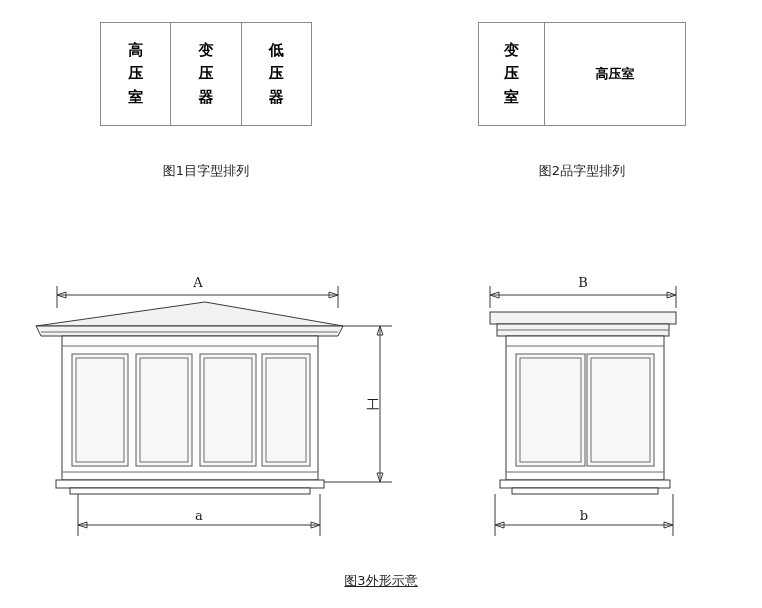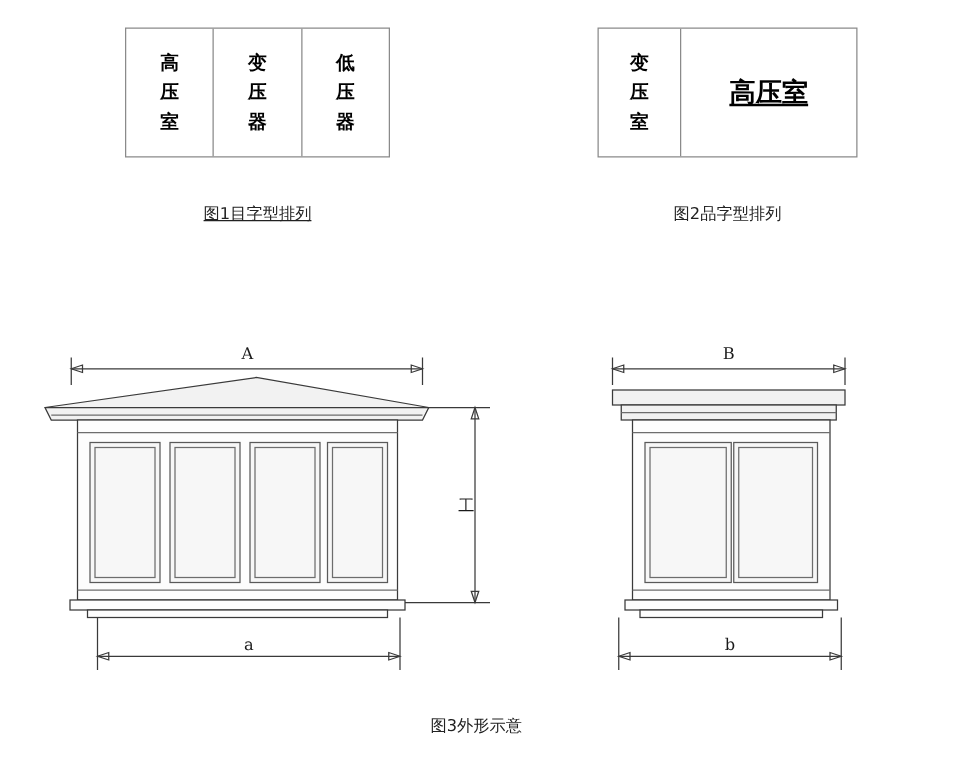--- a/index.html
+++ b/index.html
@@ -49,21 +49,21 @@
   #fig1-box .cell:last-child { border-right: none; }
   #fig1-box .cell span { display: block; }
 
   .caption {
     position: absolute;
     font-size: 13px;
     color: #222;
     text-align: center;
     white-space: nowrap;
   }
-  #fig1-caption { left: 100px; top: 162px; width: 212px; text-decoration: underline; }
+  #fig1-caption { left: 100px; top: 162px; width: 212px; }
 
   
   #fig2-box {
     position: absolute;
     left: 478px;
     top: 22px;
     width: 208px;
     height: 104px;
     border: 1px solid #8a8a8a;
     box-sizing: border-box;
@@ -84,38 +84,37 @@
   #fig2-right {
     flex: 1 1 auto;
     display: flex;
     flex-direction: column;
   }
   #fig2-right .rcell {
     flex: 1 1 0;
     display: flex;
     align-items: center;
     justify-content: center;
-    font-size: 21px;
+    font-size: 13px;
     font-weight: 600;
     border-bottom: 1px solid #8a8a8a;
     box-sizing: border-box;
-    text-decoration: underline;
   }
   #fig2-right .rcell:last-child { border-bottom: none; }
   #fig2-caption { left: 478px; top: 162px; width: 208px; }
 
   
   #fig3 {
     position: absolute;
     left: 0;
     top: 250px;
     width: 762px;
     height: 330px;
   }
-  #fig3-caption { left: 281px; top: 572px; width: 200px; }
+  #fig3-caption { left: 281px; top: 572px; width: 200px; text-decoration: underline; }
 
   svg { display: block; }
   .ln-thin { stroke: #6d6d6d; stroke-width: 1; fill: none; }
   .dim { stroke: #3a3a3a; stroke-width: 1; fill: none; }
   .fillbody { fill: #fdfdfd; stroke: #3a3a3a; stroke-width: 1; }
   .fillpanel { fill: #f7f7f7; stroke: #5a5a5a; stroke-width: 1; }
   .fillroof { fill: #f2f2f2; stroke: #3a3a3a; stroke-width: 1; }
   .dimlabel {
     font-family: "DejaVu Serif", "Liberation Serif", serif;
     font-size: 13px;

